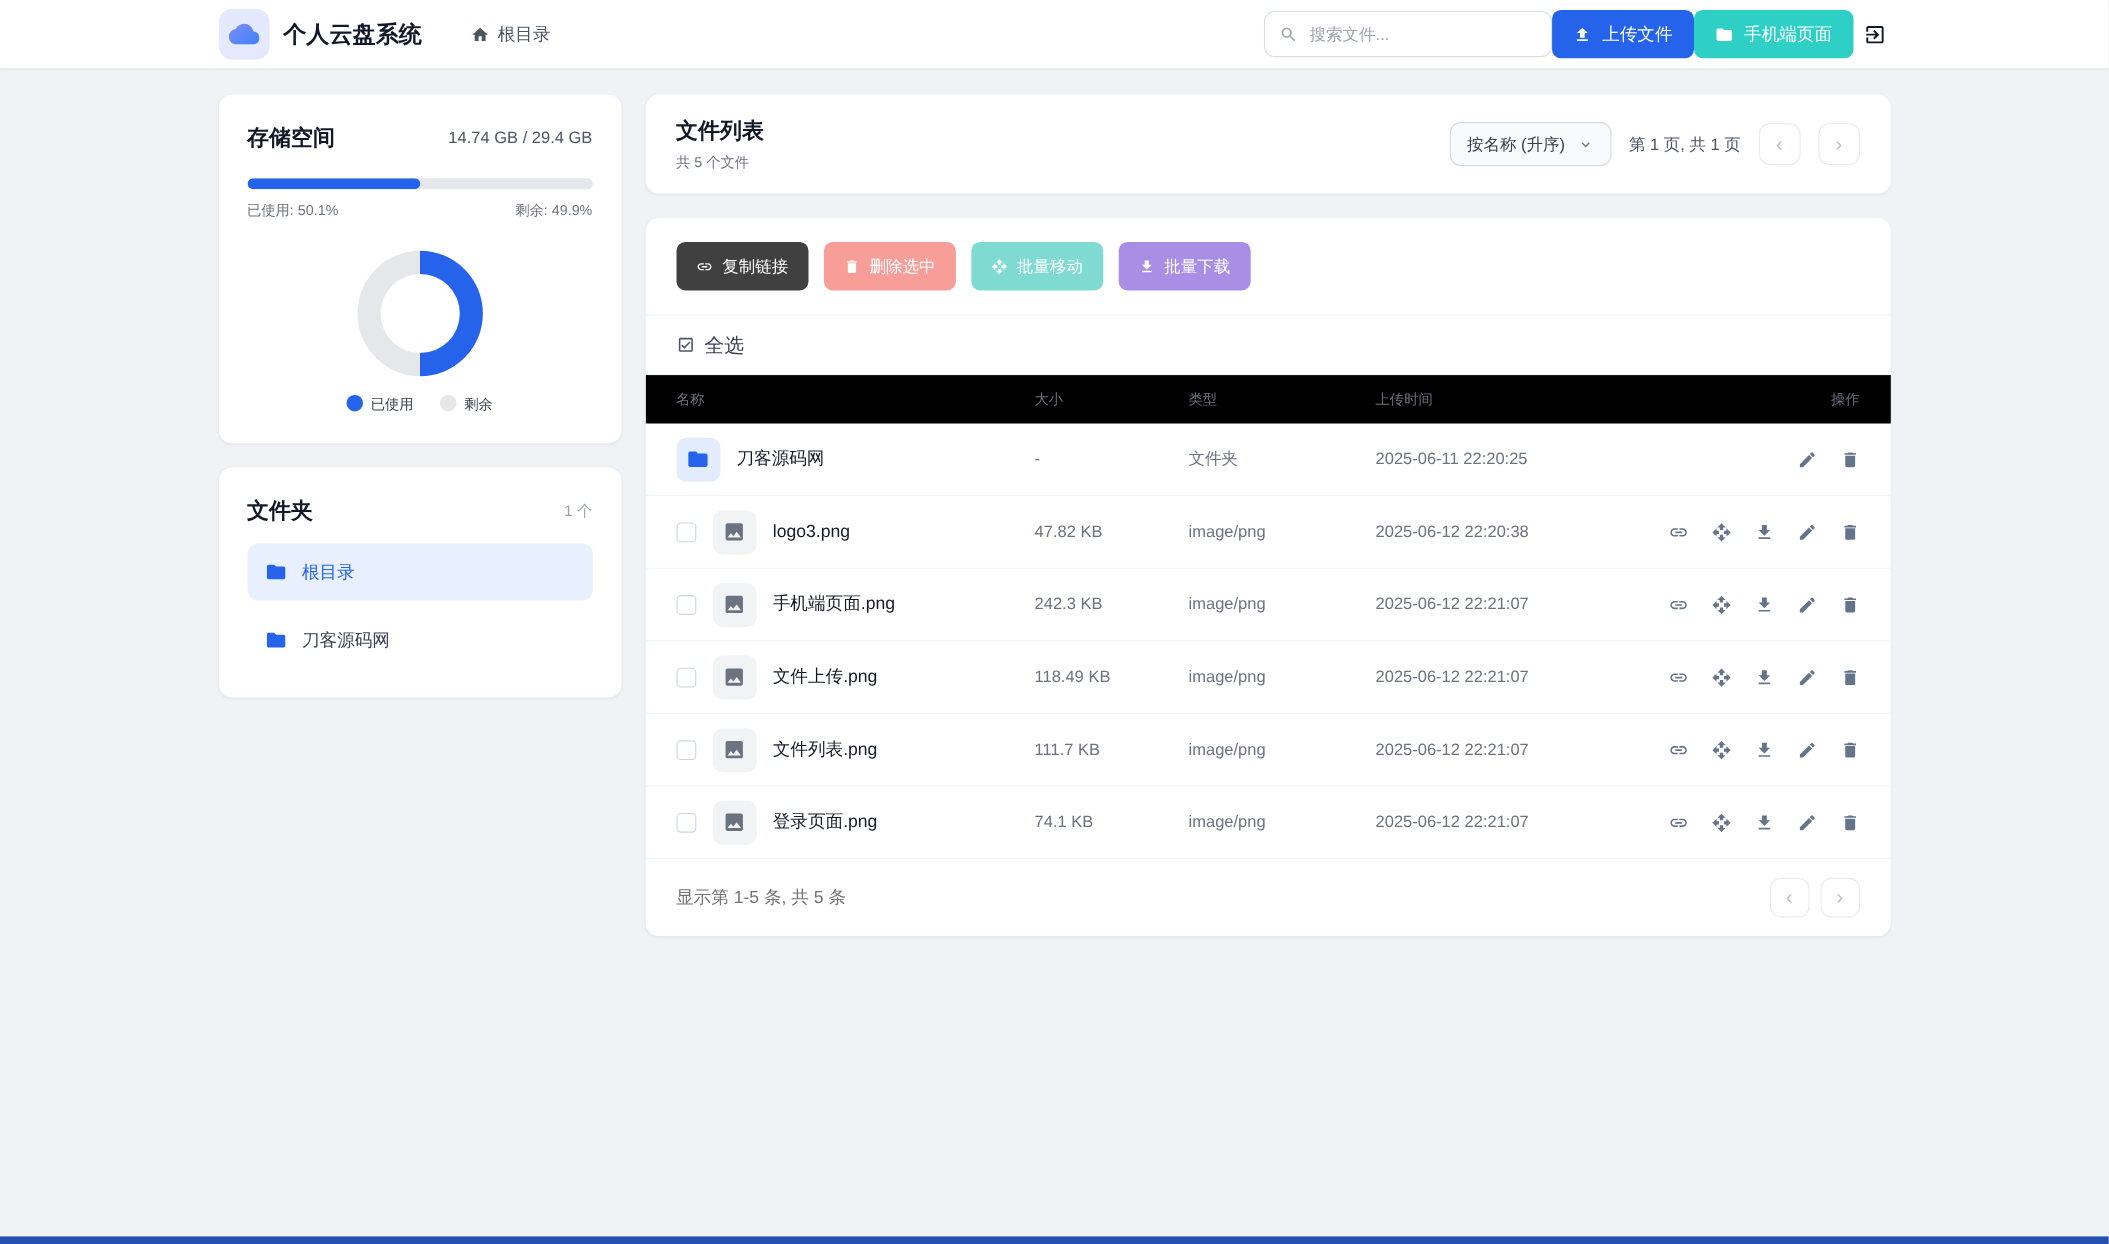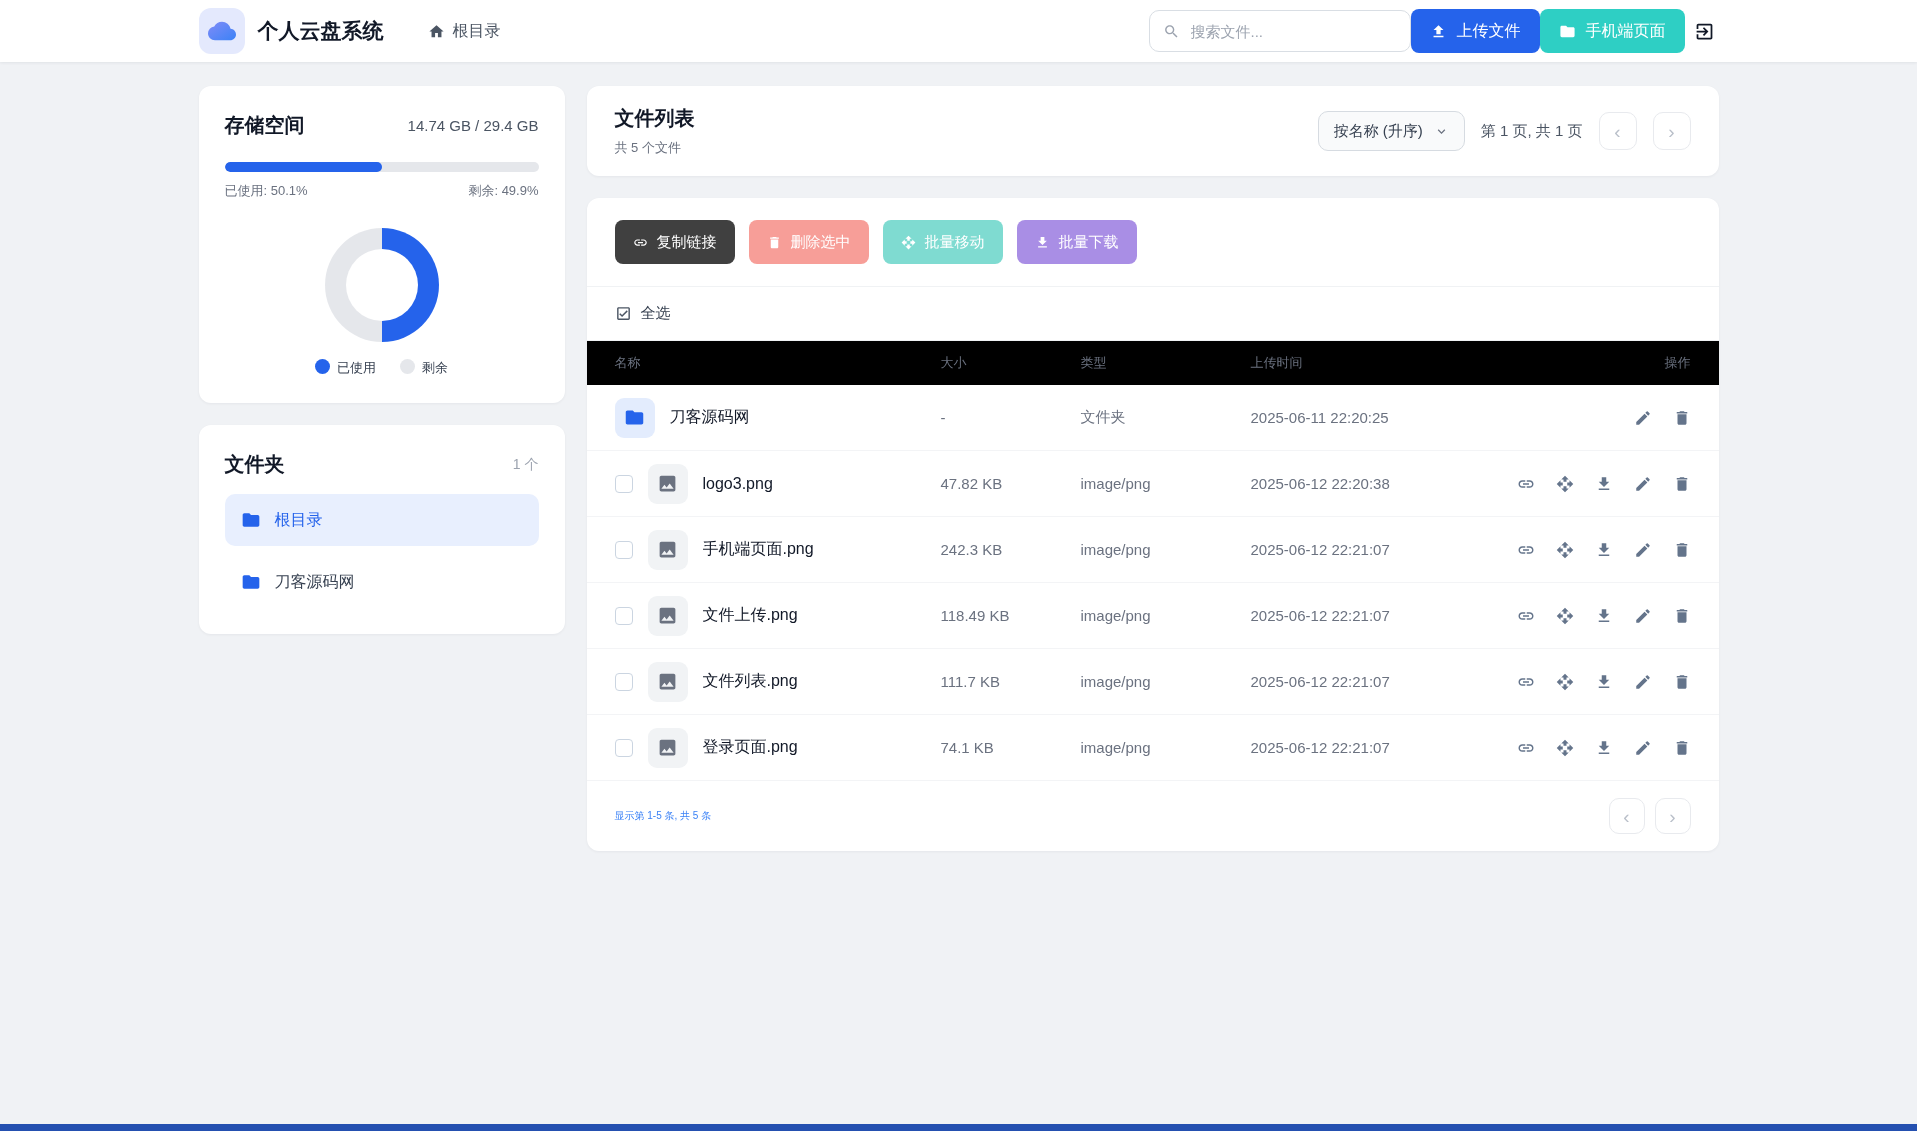--- a/index.html
+++ b/index.html
@@ -63,41 +63,41 @@
   .sort-select { height: 40px; border: 1px solid #d6dbe1; background: #f9fafb; border-radius: 10px; padding: 0 15px; display: flex; align-items: center; gap: 11px; font-size: 15px; color: #374151; cursor: pointer; }
   .sort-select .ic { width: 15px; height: 15px; color: #6b7280; }
   .page-info { font-size: 15px; color: #4b5563; }
   .page-btn { width: 38px; height: 38px; border: 1px solid #e8eaee; border-radius: 10px; background: #fff; color: #b9bfc9; display: flex; align-items: center; justify-content: center; font-size: 19px; cursor: pointer; padding: 0; line-height: 1; font-family: inherit; }
 
   .content-card { overflow: hidden; }
   .toolbar { padding: 22px 28px; display: flex; gap: 14px; border-bottom: 1px solid #f0f2f4; }
   .tbtn { height: 44px; border: none; border-radius: 8px; color: #fff; font-size: 15px; padding: 0 18px; display: flex; align-items: center; gap: 9px; cursor: pointer; font-family: inherit; white-space: nowrap; }
   .tbtn .ic { width: 15px; height: 15px; }
 
-  .selectall { padding: 0 28px; height: 54px; display: flex; align-items: center; gap: 9px; font-size: 15px; color: #374151; border-bottom: 1px solid #f0f2f4; cursor: pointer; }
+  .selectall { padding: 0 28px; height: 54px; display: flex; align-items: center; gap: 9px; font-size: 18px; color: #374151; border-bottom: 1px solid #f0f2f4; cursor: pointer; }
   .selectall .ic { width: 17px; height: 17px; color: #4b5563; }
 
   .grid-cols { display: grid; grid-template-columns: minmax(0,1fr) 140px 170px 290px 150px; align-items: center; padding: 0 28px; }
   .thead { background: #000000; height: 44px; font-size: 13px; color: #6b7280; }
   .th-actions { text-align: right; }
 
   .trow { height: 66px; border-bottom: 1px solid #f3f4f6; font-size: 15px; color: #6b7280; }
   .name-cell { display: flex; align-items: center; gap: 15px; font-size: 16px; color: #111827; min-width: 0; }
   .name-cell .fname { overflow: hidden; text-overflow: ellipsis; white-space: nowrap; cursor: pointer; }
   .cb { width: 18px; height: 18px; border: 1.5px solid #cbd5e1; border-radius: 4px; background: #fff; flex: none; cursor: pointer; }
   .icon-box { width: 40px; height: 40px; border-radius: 9px; display: flex; align-items: center; justify-content: center; flex: none; }
   .icon-box .ic { width: 21px; height: 21px; }
   .icon-box.folder { background: #e3ecfd; color: #2563eb; }
   .icon-box.image { background: #f1f3f5; color: #6b7280; }
   .actions-cell { display: flex; justify-content: flex-end; align-items: center; gap: 21px; color: #64748b; }
   .act { background: none; border: none; padding: 0; color: #64748b; cursor: pointer; }
   .act .ic { width: 18px; height: 18px; }
 
   .list-footer { display: flex; justify-content: space-between; align-items: center; padding: 17px 28px; }
-  .footer-text { font-size: 10px; color: #3b82f6; }
+  .footer-text { font-size: 16px; color: #737373; }
   .footer-nav { display: flex; gap: 10px; }
   .page-btn.sm { width: 36px; height: 36px; }
 
   .bottom-bar { position: fixed; left: 0; right: 0; bottom: 0; height: 7px; background: #2450b0; }
 </style>
 </head>
 <body>
 
 <svg width="0" height="0" style="position:absolute" aria-hidden="true">
   <defs>

